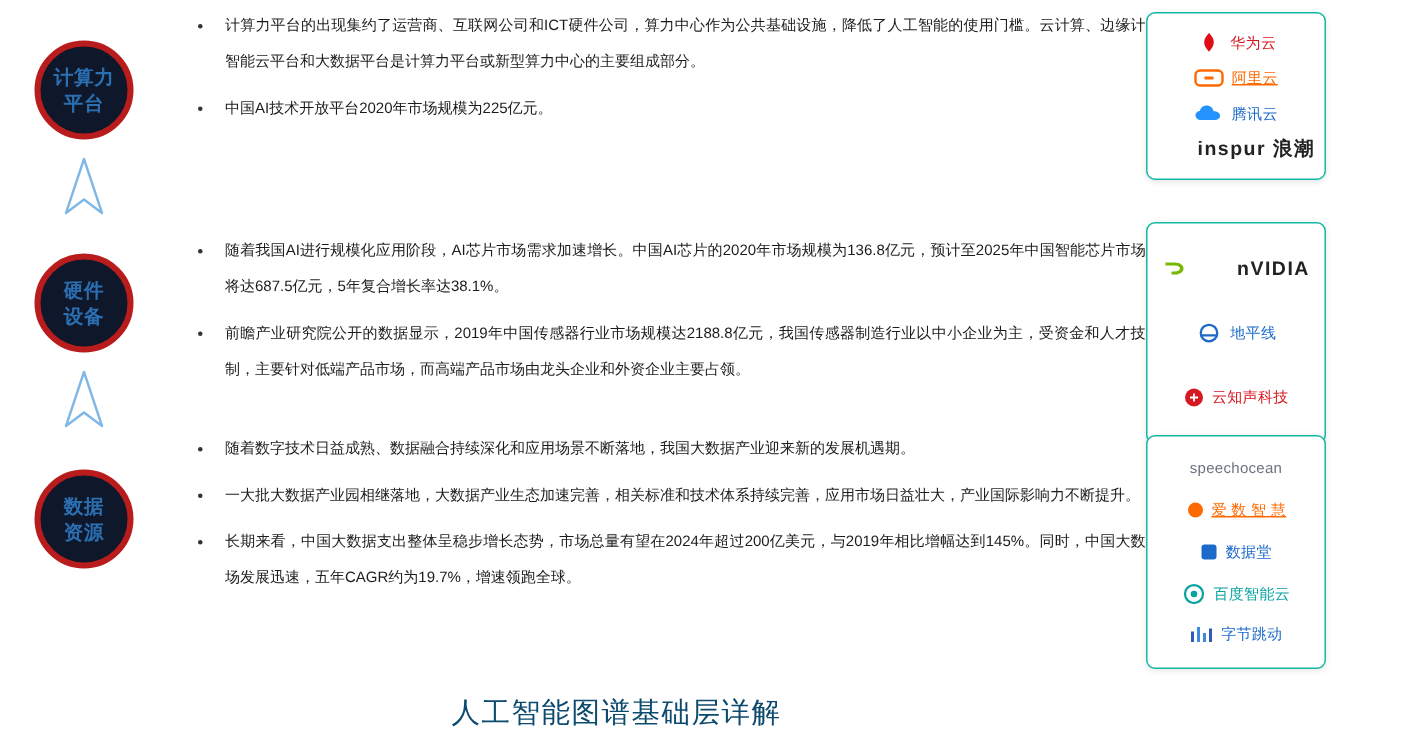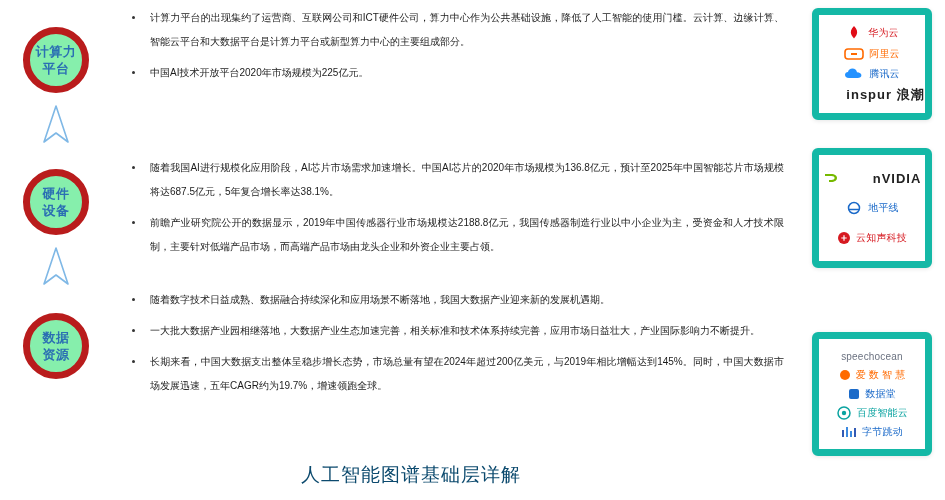--- a/index.html
+++ b/index.html
@@ -28,22 +28,22 @@
     width: 112px;
     height: 450px;
     display: flex;
     flex-direction: column;
     align-items: center;
   }
   .stage-badge {
     width: 66px;
     height: 66px;
     border-radius: 50%;
-    background: #86efac;
-    border: 7px solid #b91c1c;
+    background: #0f172a;
+    border: 4px solid #b91c1c;
     color: #2b6fb3;
     display: flex;
     flex-direction: column;
     align-items: center;
     justify-content: center;
     font-size: 13px;
     line-height: 17px;
     font-weight: bold;
     letter-spacing: 0.5px;
     box-sizing: border-box;
@@ -93,36 +93,36 @@
     top: 10px;
     width: 3px;
     height: 3px;
     background: #333;
     border-radius: 50%;
   }
 
   
   .logo-card {
     position: absolute;
-    left: 812px;
+    left: 764px;
     width: 120px;
     background: #ffffff;
-    border: 7px solid #14b8a6;
+    border: 1px solid #14b8a6;
     border-radius: 6px;
     box-shadow: 0 1px 4px rgba(0,0,0,0.10);
     box-sizing: border-box;
     display: flex;
     flex-direction: column;
     align-items: center;
     justify-content: space-around;
     padding: 8px 4px;
   }
   .card-1 { top: 8px;   height: 112px; }
-  .card-2 { top: 148px; height: 120px; }
-  .card-3 { top: 290px; height: 124px; margin-top: 42px; }
+  .card-2 { top: 148px; height: 148px; }
+  .card-3 { top: 290px; height: 156px; }
 
   .logo-row {
     display: flex;
     align-items: center;
     justify-content: center;
     gap: 5px;
     height: 24px;
     width: 100%;
   }
   .logo-mark {
@@ -137,21 +137,21 @@
     white-space: nowrap;
     letter-spacing: 0.2px;
   }
   .logo-text.big {
     font-size: 13px;
     font-weight: bold;
     letter-spacing: 1px;
     padding-left: 27px;
   }
   .logo-text.red { color: #d61920; }
-  .logo-text.orange { color: #ff6a00; }
+  .logo-text.orange { color: #ff6a00; text-decoration: underline; }
   .logo-text.blue { color: #1b6ac9; }
   .logo-text.dark { color: #222; }
   .logo-text.gray { color: #6b7280; }
   .logo-text.teal { color: #0aa3a0; }
 
   
   .footer-title {
     position: absolute;
     left: 0;
     top: 462px;

